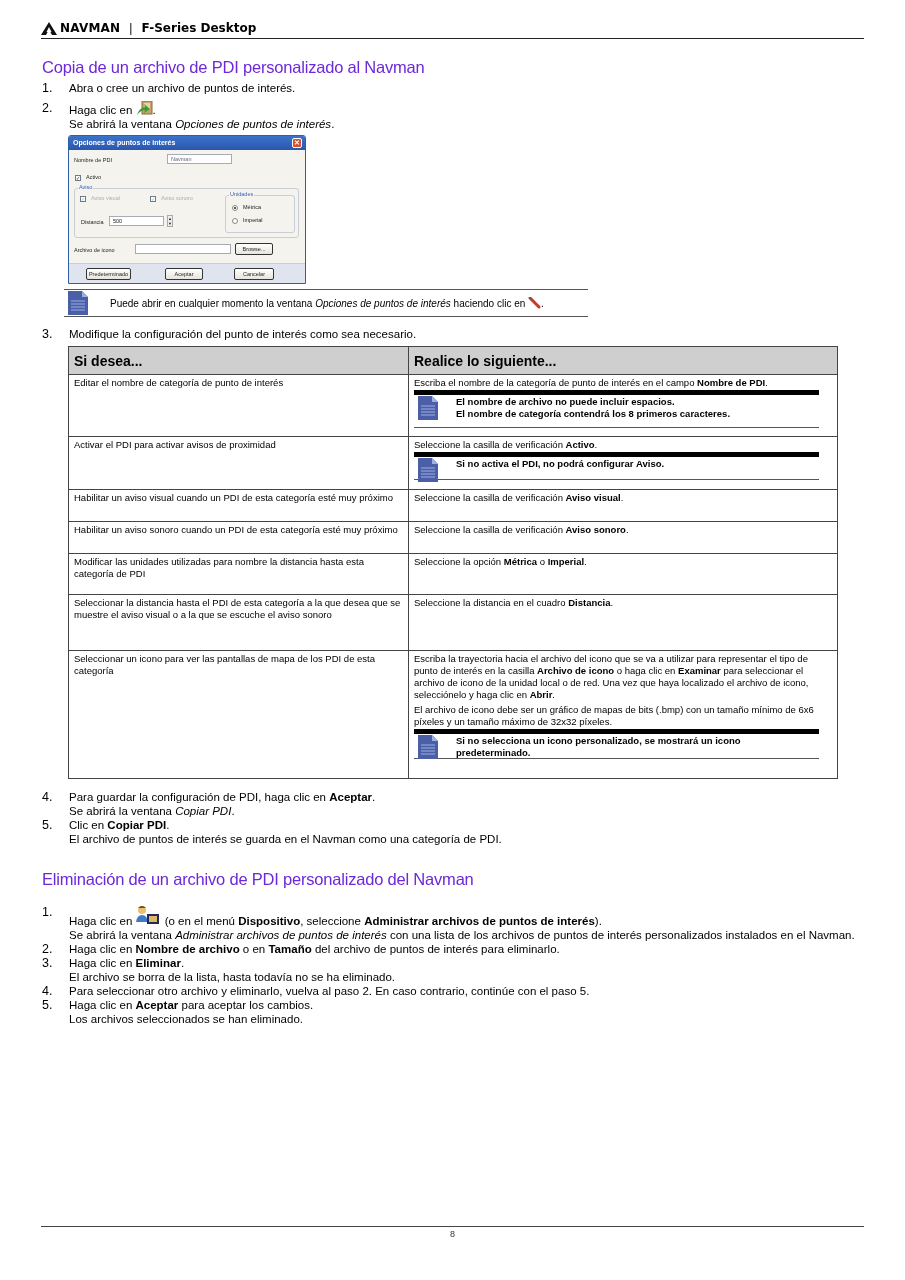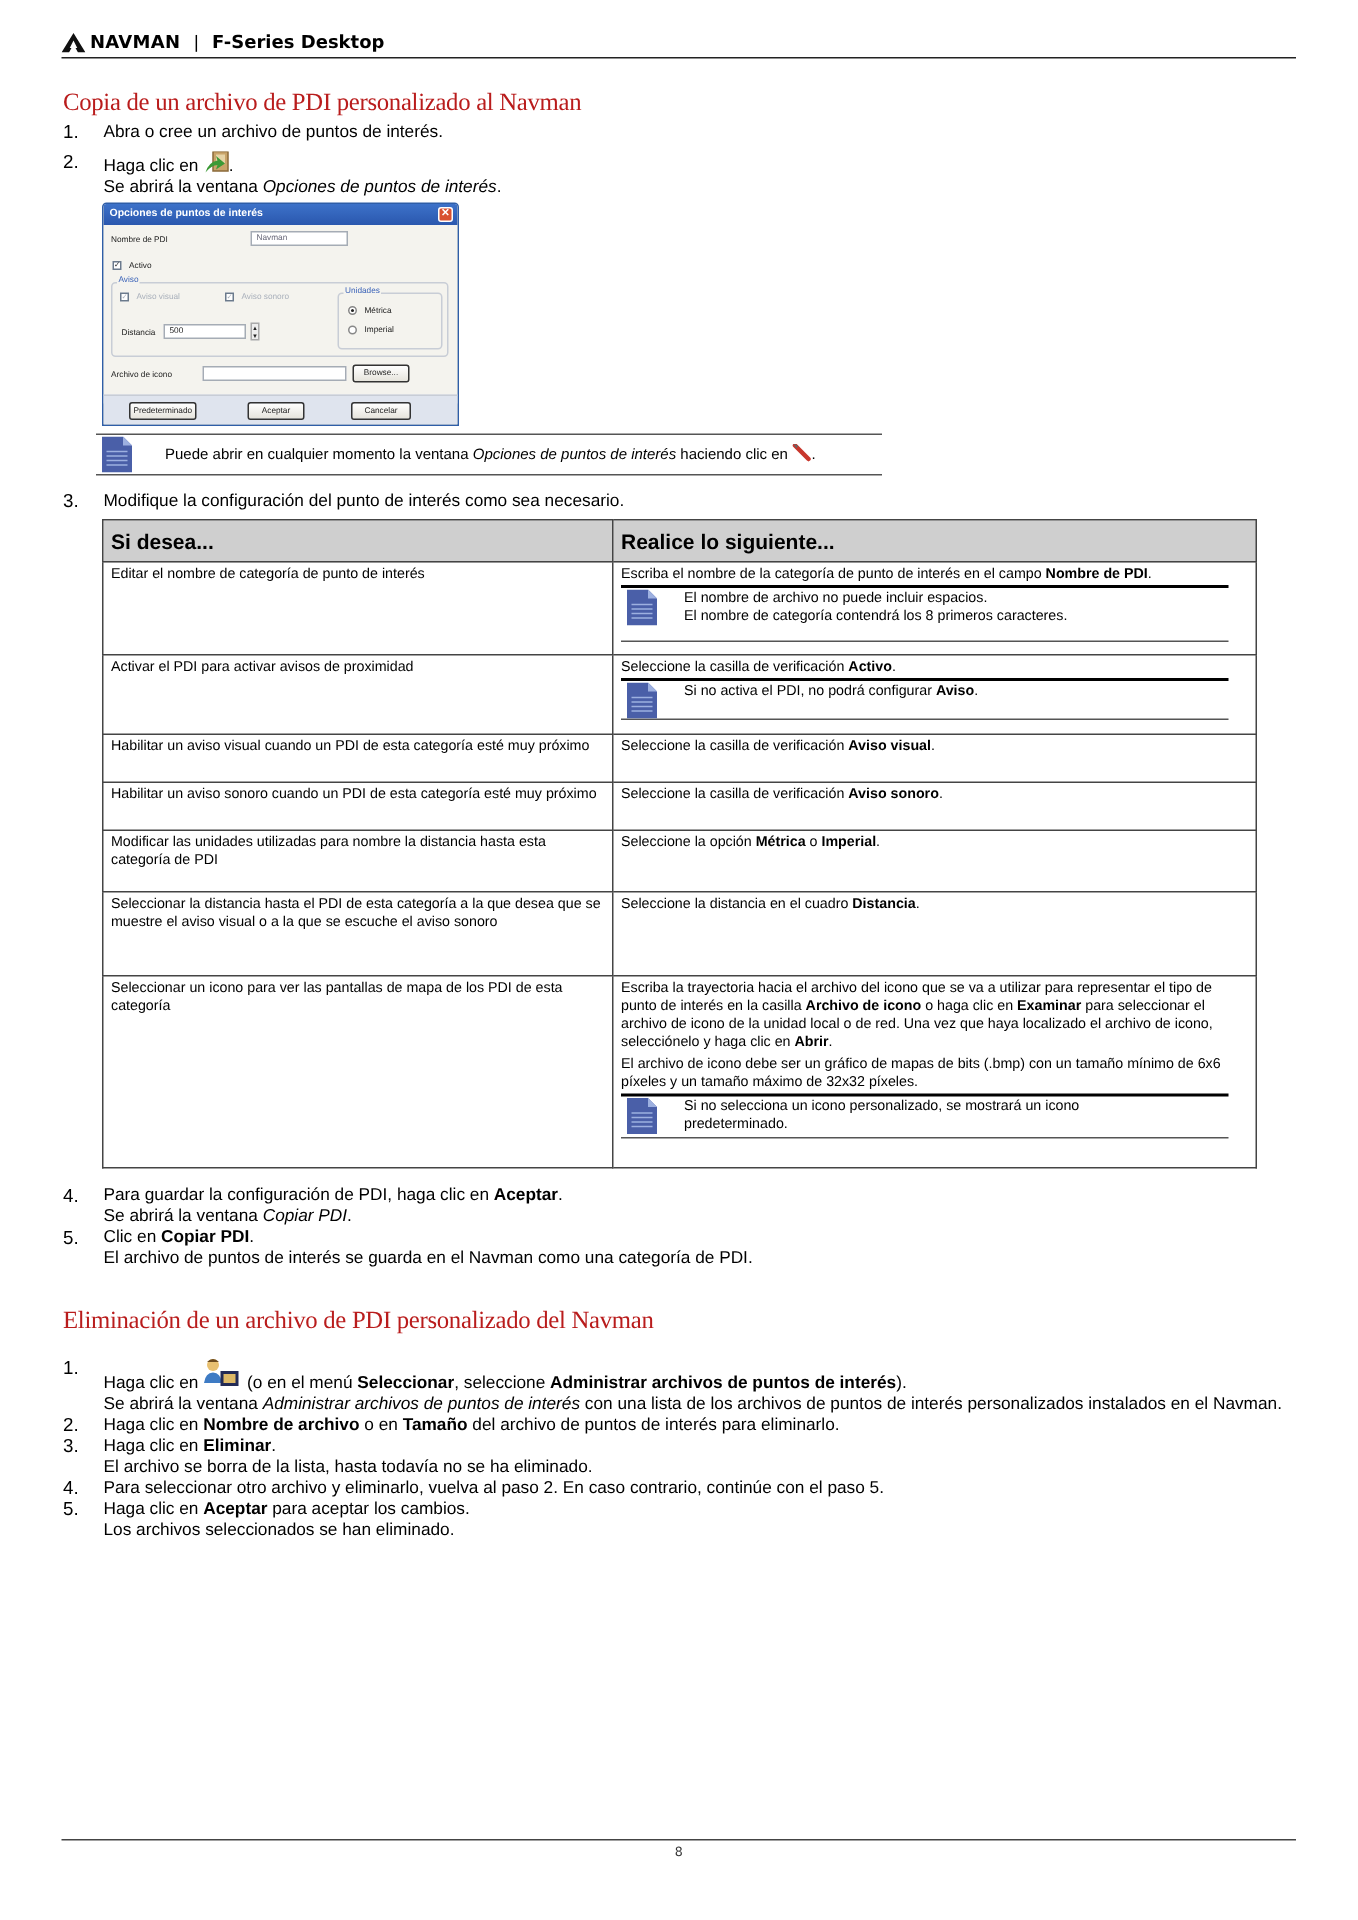--- a/index.html
+++ b/index.html
@@ -5,21 +5,21 @@
   * { box-sizing: border-box; margin: 0; padding: 0; }
   html, body { width: 905px; height: 1280px; background: #ffffff; }
   body { position: relative; font-family: "Liberation Sans", sans-serif; color: #000; font-size: 11.5px; overflow: hidden; }
 
   .header { position: absolute; left: 41px; top: 18px; width: 823px; height: 21px; border-bottom: 1.5px solid #222; display: flex; align-items: center; }
   .logo { display: flex; align-items: center; gap: 3px; font-family: "DejaVu Sans", sans-serif; font-weight: bold; font-size: 12px; letter-spacing: 0.2px; }
   .logo-mark { width: 16px; height: 13px; }
   .hdr-sep { margin: 0 9px; font-size: 12px; }
   .hdr-title { font-family: "DejaVu Sans", sans-serif; font-weight: bold; font-size: 12px; }
 
-  h2.section { position: absolute; left: 42px; font-family: Liberation Serif, serif; font-weight: normal; font-size: 16.5px; color: #b91c1c; letter-spacing: -0.2px; }
+  h2.section { position: absolute; left: 42px; font-family: Liberation Sans, sans-serif; font-weight: normal; font-size: 16.5px; color: #6d28d9; letter-spacing: -0.2px; }
 
   .steps { position: absolute; left: 42px; width: 820px; }
   .step { display: flex; line-height: 14px; font-size: 11.5px; }
   .step .num { width: 27px; flex: none; font-size: 12.5px; }
   .step .body { flex: 1; }
   .step .body p { margin: 0; }
   .inline-ico { display: inline-block; vertical-align: -2px; }
 
   
   .dialog { position: absolute; left: 68px; top: 135px; width: 238px; height: 149px; border: 1px solid #2f5ea8; background: #ece9d8; font-size: 5.5px; color: #222; border-radius: 3px 3px 0 0; overflow: hidden; }
@@ -40,21 +40,21 @@
   
   .note { position: absolute; border-top: 1.5px solid #555; border-bottom: 1.5px solid #555; display: flex; align-items: center; }
   .note-icon { flex: none; }
   .note-text { font-size: 10px; line-height: 12px; }
 
   
   .tbl { position: absolute; left: 68px; top: 346px; width: 770px; border-collapse: collapse; font-family: "Liberation Sans", sans-serif; padding-left: 41px; }
   .tbl th { background: #cfcfcf; text-align: left; font-size: 14px; font-weight: bold; padding: 3px 5px; border: 1.5px solid #444; height: 28px; }
   .tbl td { border: 1.5px solid #444; vertical-align: top; font-size: 9.5px; line-height: 12px; padding: 2px 5px 4px 5px; }
   .tbl td.c1 { width: 340px; margin-left: 20px; }
-  .cell-note { margin-top: 1px; border-top: 2px solid #000000; border-bottom: 1px solid #555; display: flex; padding-top: 1px; width: 405px; }
+  .cell-note { margin-top: 1px; border-top: 5px solid #000000; border-bottom: 1px solid #555; display: flex; padding-top: 1px; width: 405px; font-weight: bold; }
   .cell-note .ni { width: 42px; flex: none; padding-left: 4px; }
   .cell-note .nt { font-size: 9.5px; line-height: 12px; }
 
   .footer-line { position: absolute; left: 41px; top: 1226px; width: 823px; border-top: 1.2px solid #444; }
   .page-num { position: absolute; left: 0; width: 905px; top: 1229px; text-align: center; font-size: 9px; color: #333; }
 </style>
 </head>
 <body>
 
 <div class="header">
@@ -265,21 +265,21 @@
     <span class="num">1.</span>
     <div class="body">
       <p><span>Haga clic en </span>
         <svg class="inline-ico" width="26" height="20" viewBox="0 0 26 20" style="vertical-align:0;">
             <circle cx="7" cy="5" r="4" fill="#e8c070"></circle>
             <path d="M3 3 Q7 -1 11 3" fill="#6b4a1e"></path>
             <path d="M1 17 Q2 10 7 10 Q12 10 13 17 Z" fill="#3e7bc4"></path>
             <rect x="12" y="9" width="12" height="10" fill="#222a55"></rect>
             <rect x="14" y="11" width="8" height="6" fill="#ddb866"></rect>
           </svg>
-        <span> (o en el menú </span><b>Seleccionar</b><span>, seleccione </span><b>Administrar archivos de puntos de interés</b><span>).</span></p>
+        <span> (o en el menú </span><b>Dispositivo</b><span>, seleccione </span><b>Administrar archivos de puntos de interés</b><span>).</span></p>
       <p><span>Se abrirá la ventana </span><i>Administrar archivos de puntos de interés</i><span> con una lista de los archivos de puntos de interés personalizados instalados en el Navman.</span></p>
     </div>
   </div>
   <div class="step">
     <span class="num">2.</span>
     <p class="body"><span>Haga clic en </span><b>Nombre de archivo</b><span> o en </span><b>Tamaño</b><span> del archivo de puntos de interés para eliminarlo.</span></p>
   </div>
   <div class="step">
     <span class="num">3.</span>
     <div class="body">

